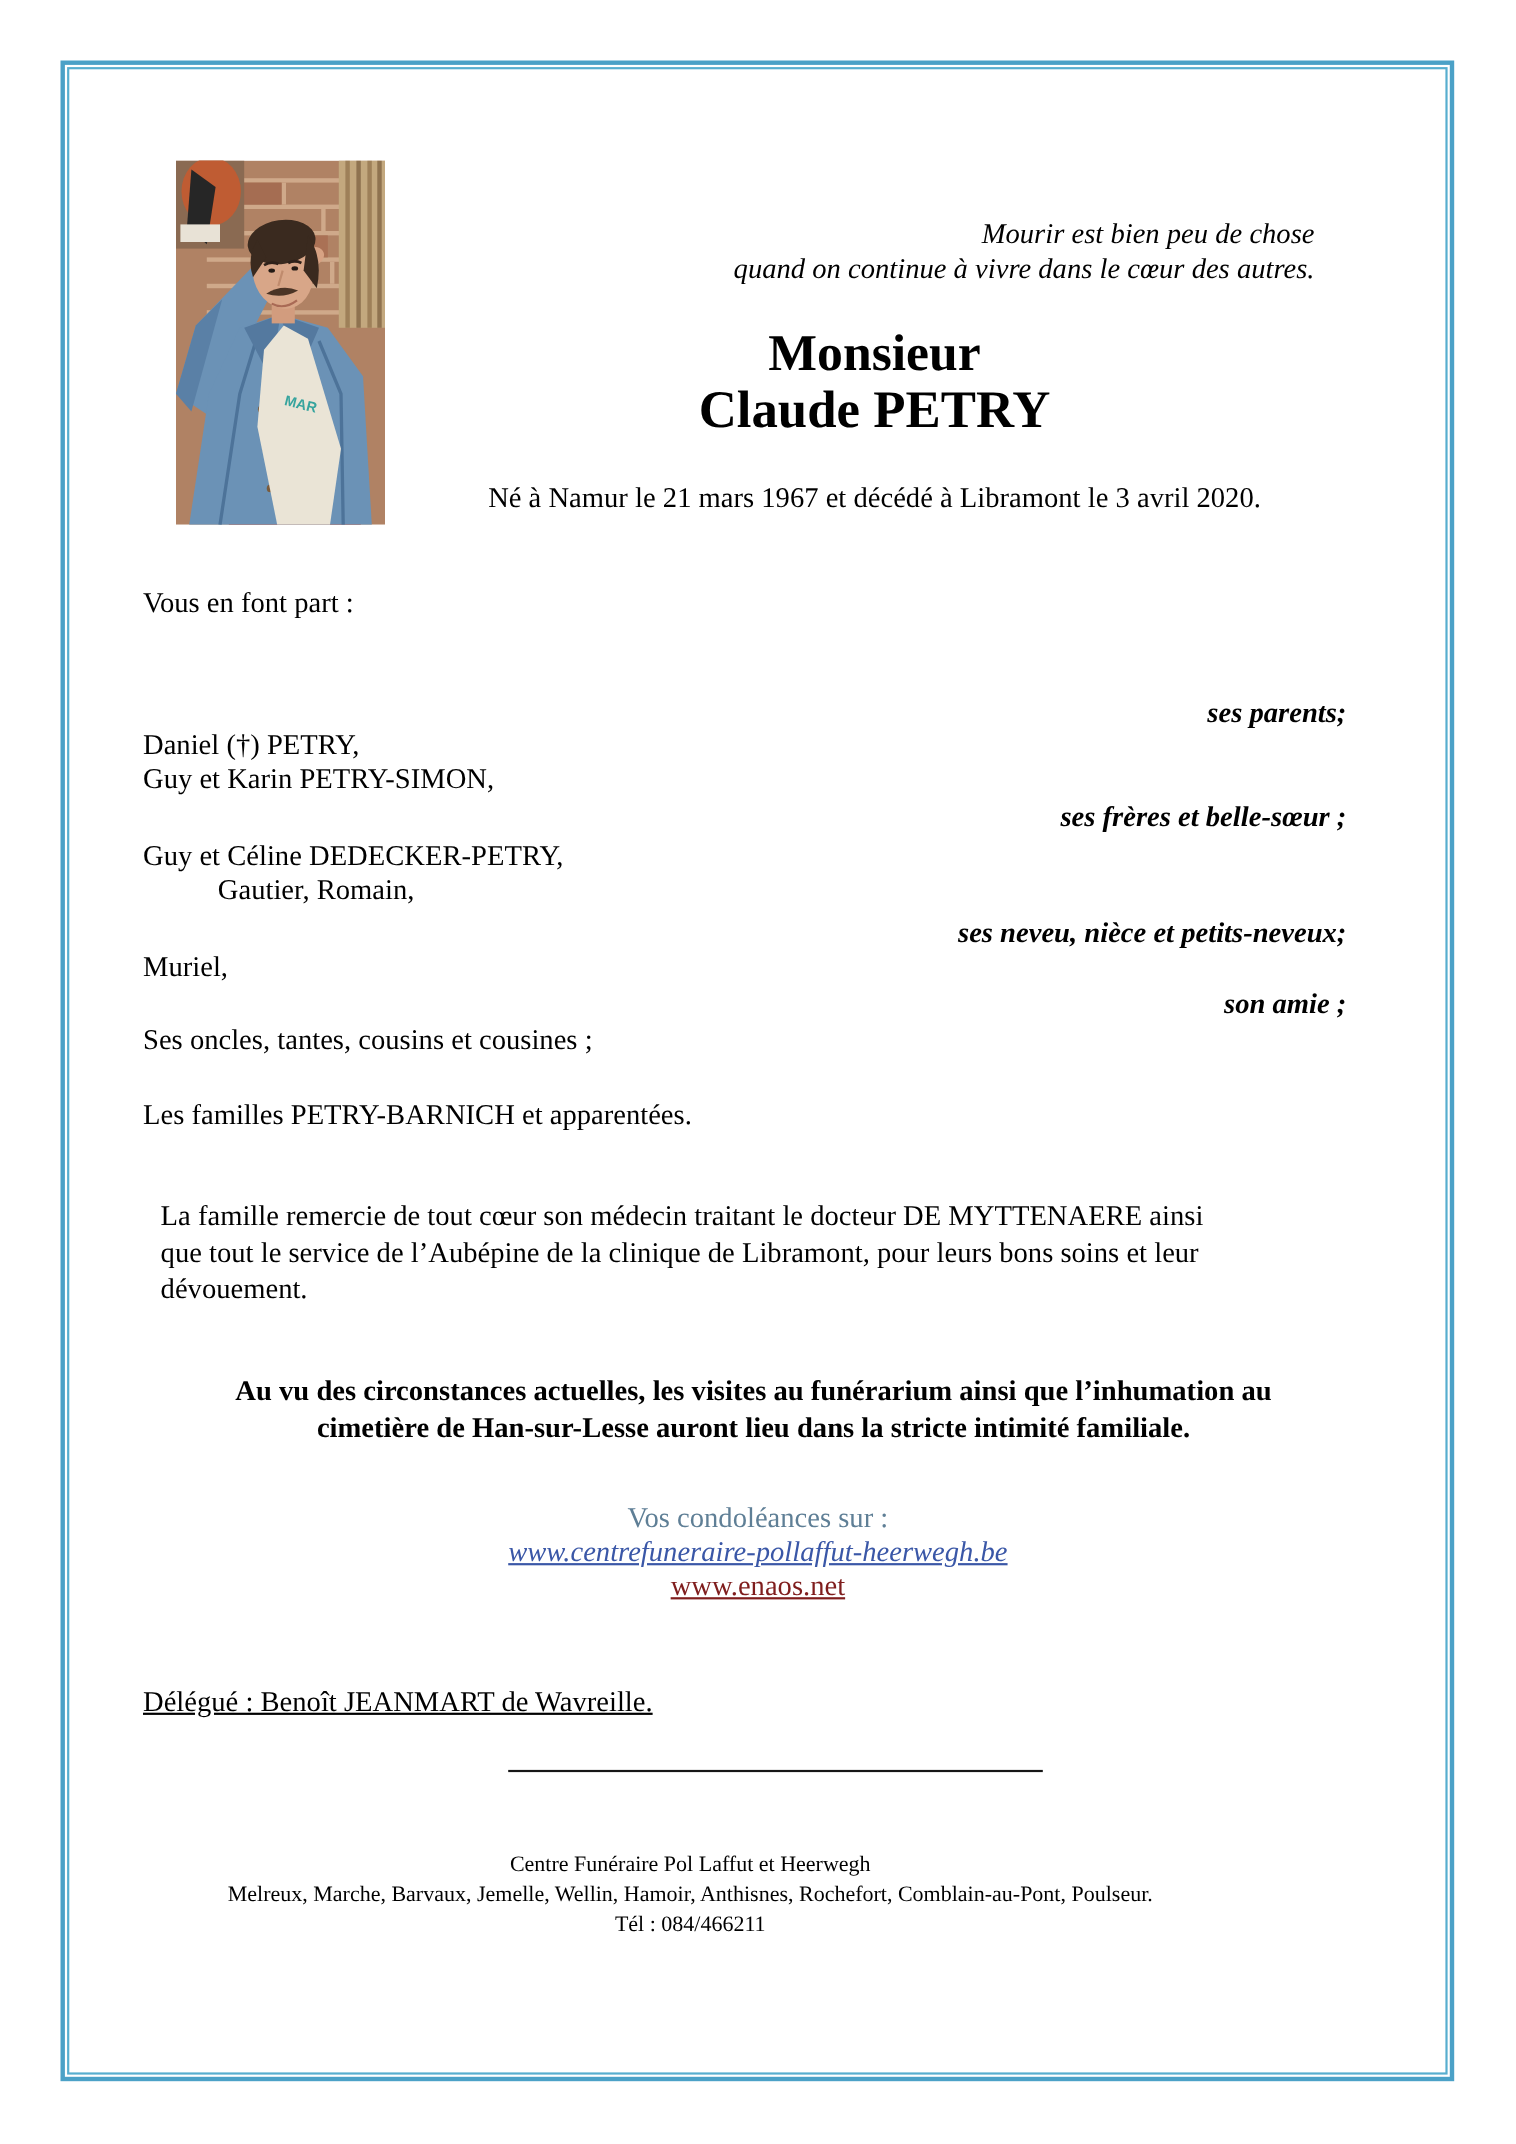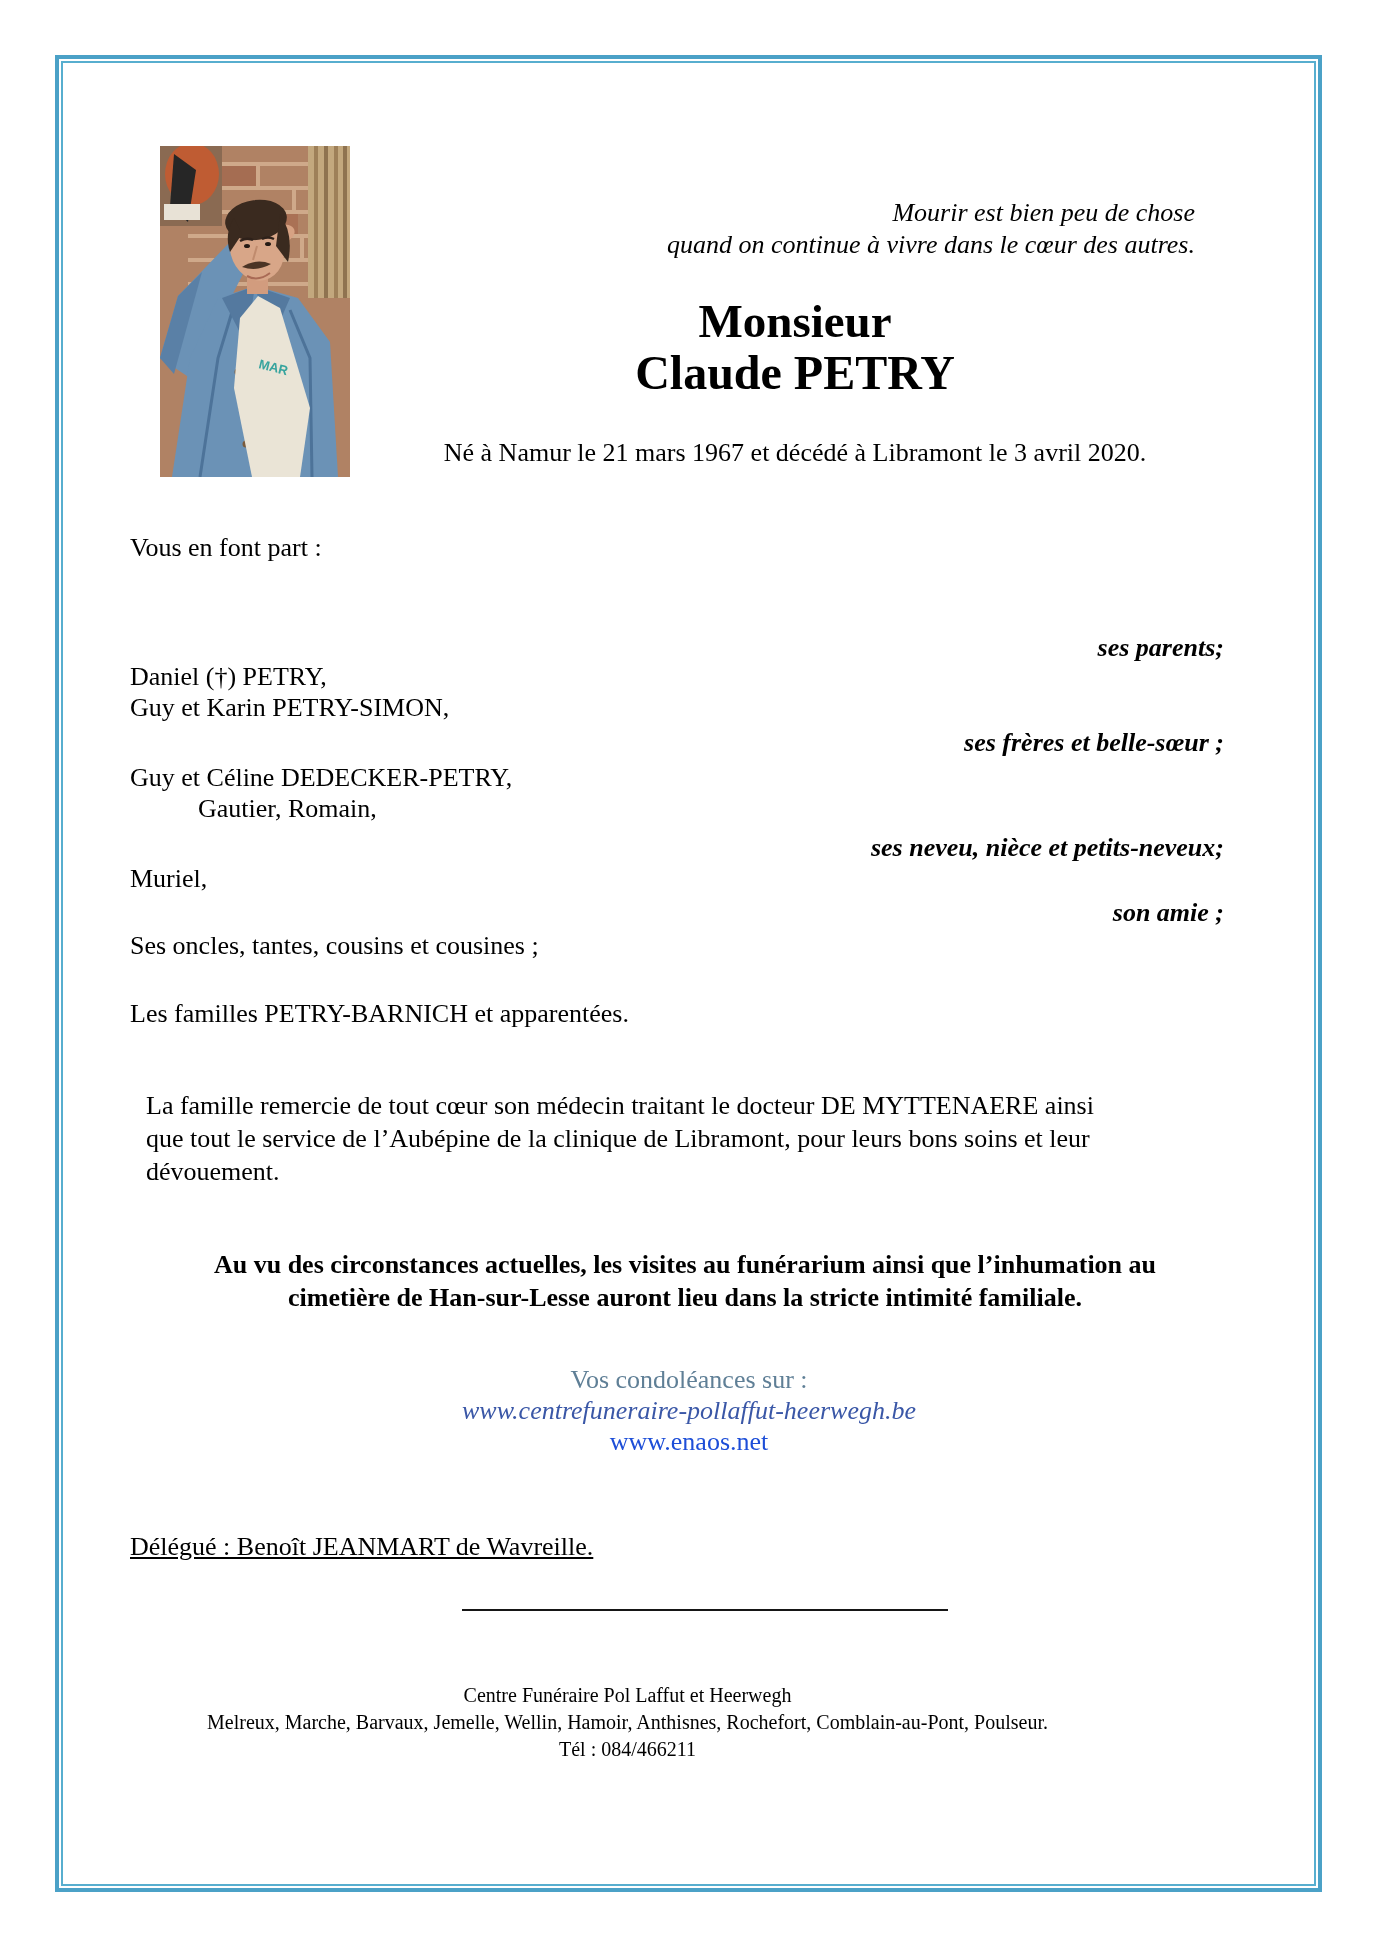--- a/index.html
+++ b/index.html
@@ -35,23 +35,23 @@
   .deceased-name{top:347px;font-weight:bold;font-size:48px;line-height:52px;white-space:nowrap;}
   .life-dates{top:437px;font-size:26px;line-height:32px;white-space:nowrap;}
   .para{position:absolute;left:146px;width:1092px;font-size:26px;line-height:33px;margin-top:12px;}
   .notice{top:1236px;width:1078px;text-align:center;font-weight:bold;}
   .thanks{top:1077px;}
   .condolences{
     position:absolute;left:146px;top:1364px;width:1086px;
     text-align:center;font-size:26px;line-height:31px;
   }
   .condolences-label{color:#5f7f96;}
-  a.link{display:block;cursor:pointer;}
+  a.link{display:block;text-decoration:underline;cursor:pointer;}
   .link-primary{color:#3a57a7;font-style:italic;}
-  .link-enaos{color:#1d4ed8;}
+  .link-enaos{color:#7f1d1d;}
   .signature-line{
     position:absolute;left:462px;top:1609px;width:486px;height:0;
     border-top:2px solid #161616;
   }
   .footer{
     position:absolute;left:0;top:1682px;width:1255px;
     text-align:center;font-size:20px;line-height:27px;
   }
   .photo{
     position:absolute;left:160px;top:146px;width:190px;height:331px;

